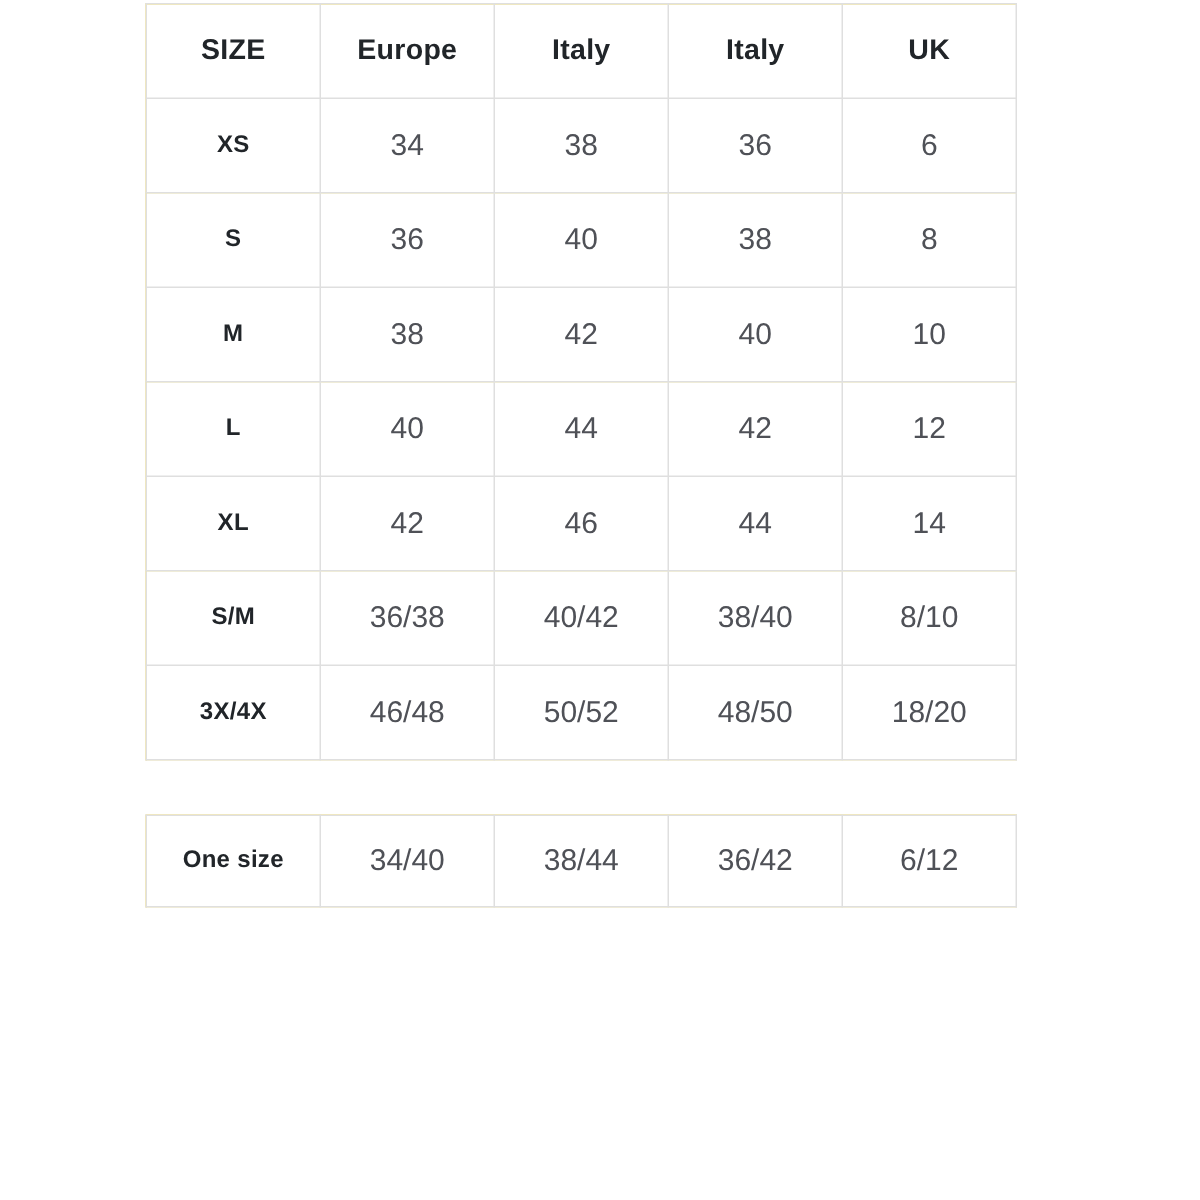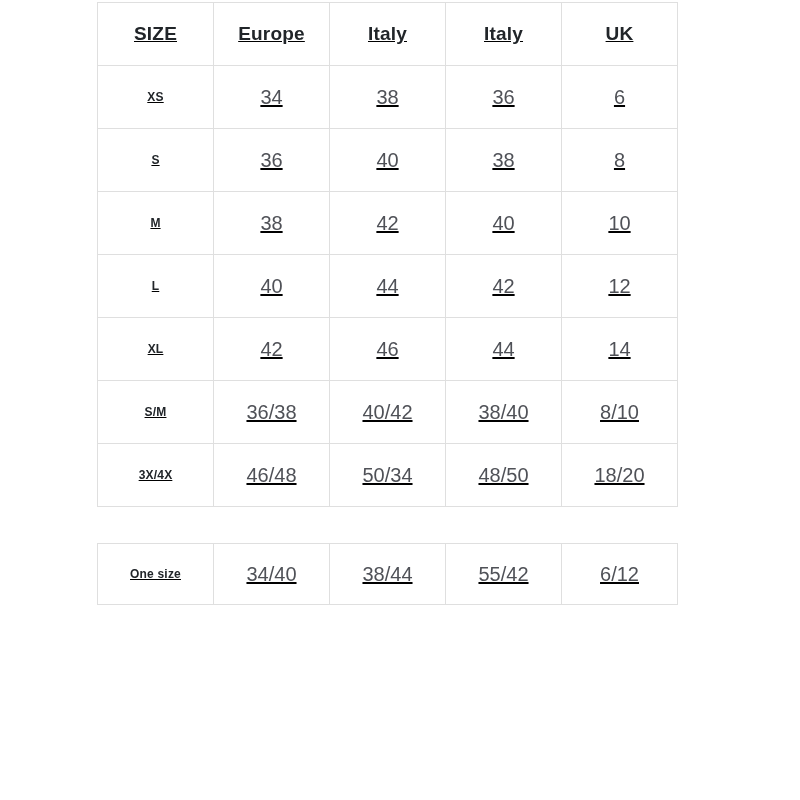--- a/index.html
+++ b/index.html
@@ -17,41 +17,40 @@
     box-sizing: border-box;
     padding-top: 2px;
     padding-left: 97px;
     background: #ffffff;
   }
   table.size-table {
     border-collapse: collapse;
     table-layout: fixed;
     width: 580px;
     background: #fde047;
-    text-decoration: underline;
   }
   table.size-table col { width: 116px; }
   table.size-table th,
   table.size-table td {
     border: 1px solid #dfdfdf;
     text-align: center;
     vertical-align: middle;
     padding: 0;
     background: #ffffff;
   }
   table.main-table tr { height: 63px; }
   table.secondary-table tr { height: 61px; }
   table.size-table thead th {
     font-size: 19px;
     font-weight: 700;
     color: #212529;
     letter-spacing: 0.2px;
   }
   table.size-table tbody th {
-    font-size: 12px;
+    font-size: 16px;
     font-weight: 700;
     color: #212529;
     letter-spacing: 0.2px;
   }
   table.size-table tbody td {
     font-size: 20px;
     font-weight: 400;
     color: #4f5157;
   }
   .table-gap {
@@ -119,21 +118,21 @@
         <tr>
           <th>S/M</th>
           <td>36/38</td>
           <td>40/42</td>
           <td>38/40</td>
           <td>8/10</td>
         </tr>
         <tr>
           <th>3X/4X</th>
           <td>46/48</td>
-          <td>50/34</td>
+          <td>50/52</td>
           <td>48/50</td>
           <td>18/20</td>
         </tr>
       </tbody>
   </table>
 
   <div class="table-gap"></div>
 
   <table class="size-table secondary-table">
     <colgroup>
@@ -141,19 +140,19 @@
         <col>
         <col>
         <col>
         <col>
     </colgroup>
     <tbody id="secondary-rows">
         <tr>
           <th>One size</th>
           <td>34/40</td>
           <td>38/44</td>
-          <td>55/42</td>
+          <td>36/42</td>
           <td>6/12</td>
         </tr>
       </tbody>
   </table>
 
 </div>
 
 </body></html>

